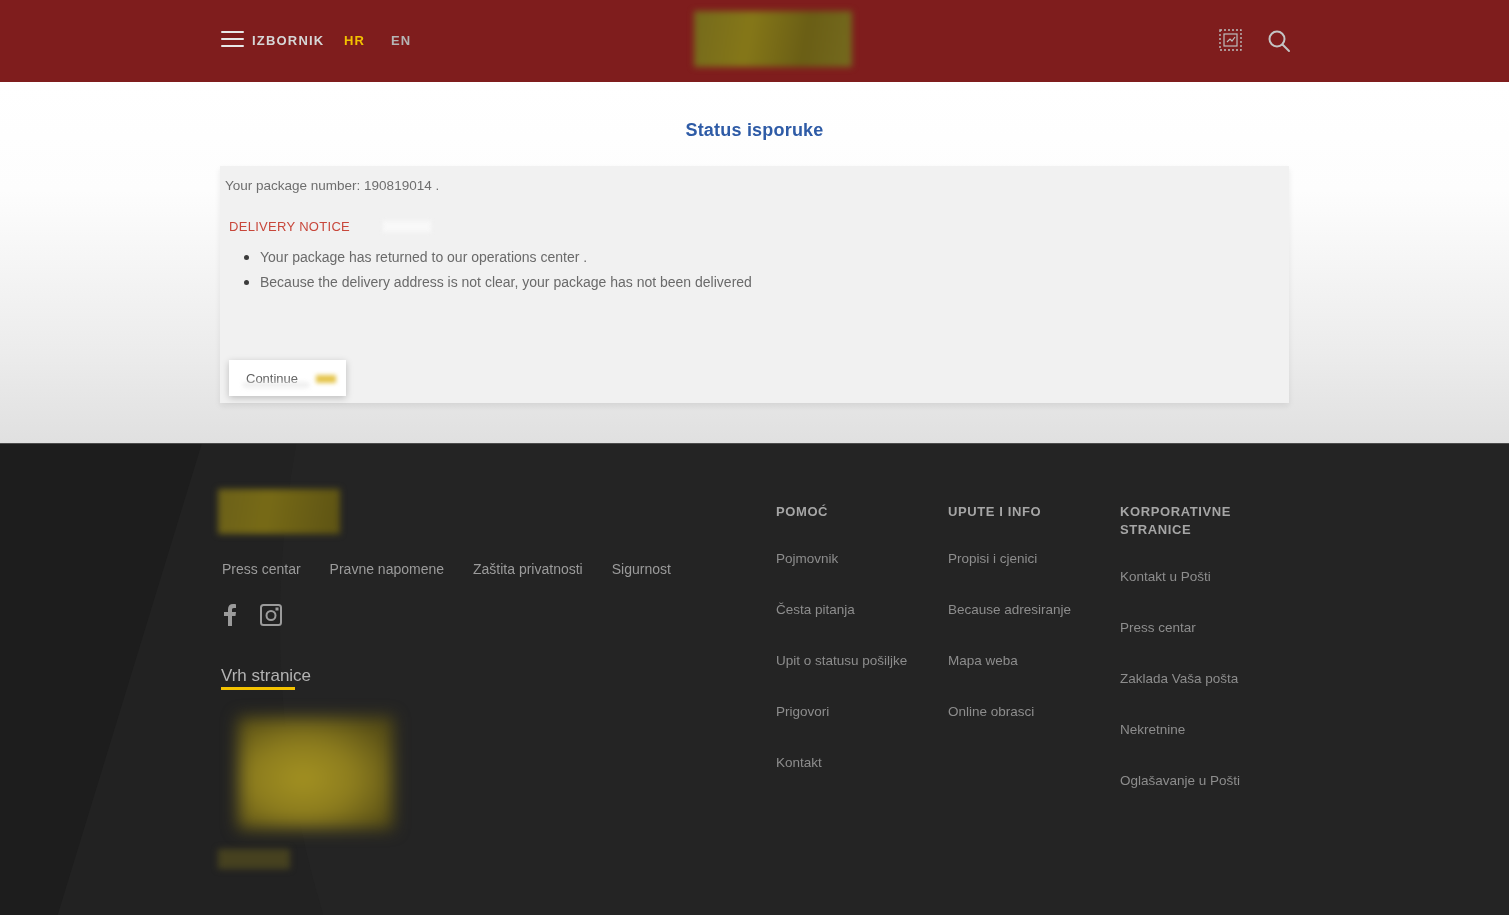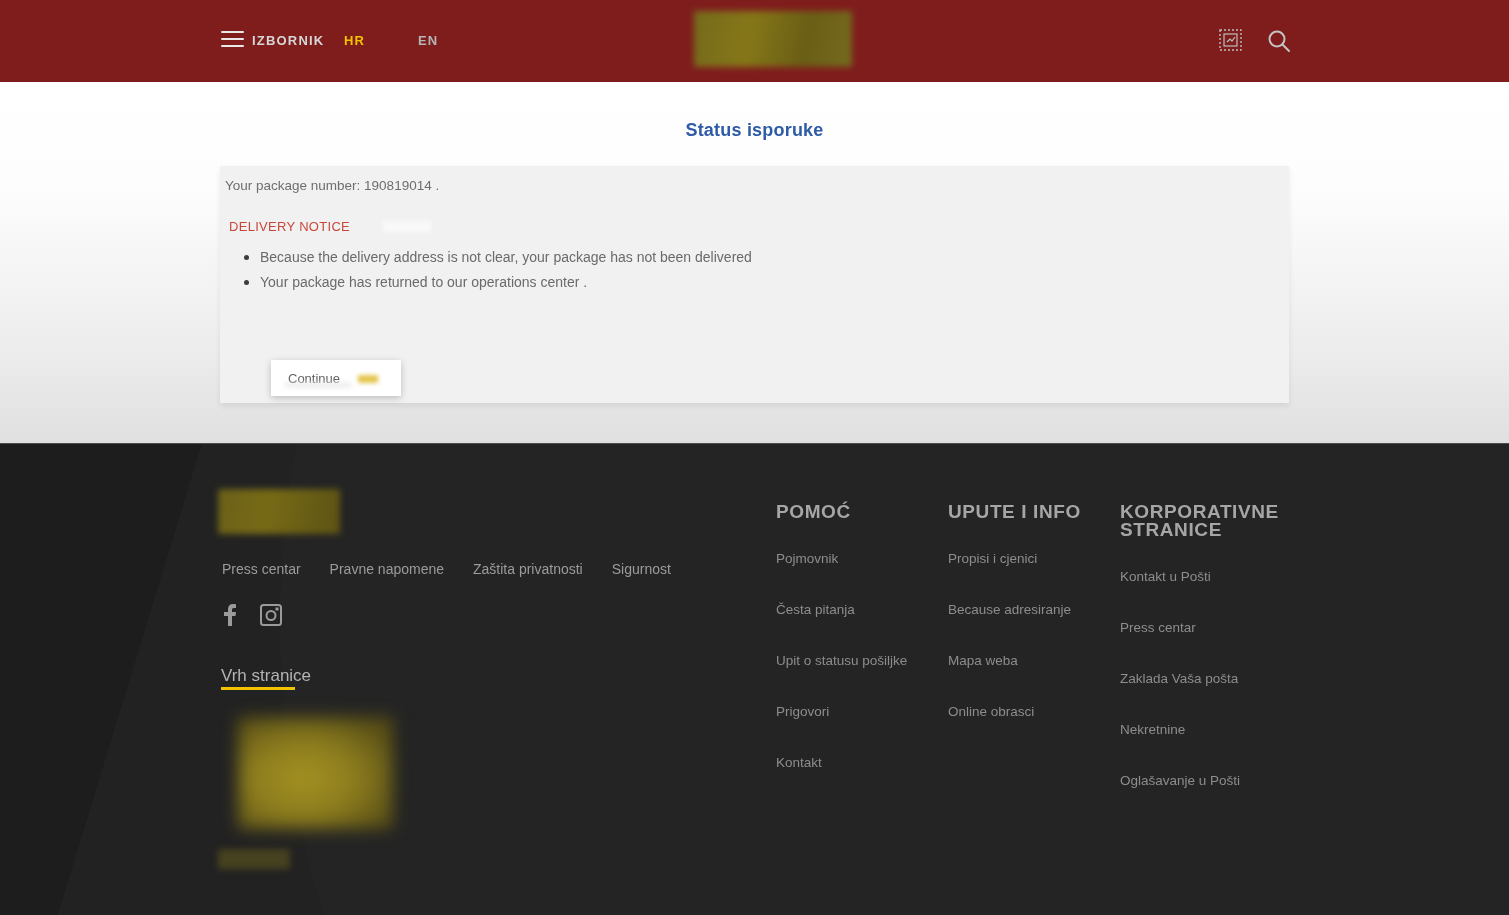--- a/index.html
+++ b/index.html
@@ -12,21 +12,21 @@
     background:#7f1d1d; z-index:5;
   }
   .hamburger { position:absolute; left:221px; top:31px; width:23px; height:18px; cursor:pointer; }
   .hamburger span { display:block; height:2px; background:#e8e8e8; border-radius:1px; margin-bottom:5px; }
   .menu-label {
     position:absolute; left:252px; top:33px; color:#d6d6d6; font-size:13px;
     font-weight:bold; letter-spacing:1.2px; cursor:pointer;
   }
   .lang { position:absolute; top:33px; font-size:13px; font-weight:bold; letter-spacing:1px; cursor:pointer; }
   .lang-hr { left:344px; color:#f3c200; }
-  .lang-en { left:391px; color:#b5b5b5;margin-left:27px; }
+  .lang-en { left:391px; color:#b5b5b5; }
   .header-logo {
     position:absolute; left:694px; top:11px; width:158px; height:56px;
     background:linear-gradient(100deg,#756a1c 0%,#857718 35%,#6a5e15 70%,#756a1e 100%);
     filter:blur(3px);
   }
   .header-icon { position:absolute; top:28px; cursor:pointer; }
   .stamp-icon { left:1218px; }
   .search-icon { left:1266px; }
 
   
@@ -56,23 +56,23 @@
   }
   .bullet-list li::before {
     content:""; position:absolute; left:0; top:5px; width:5px; height:5px;
     border-radius:50%; background:#3c3c3c;
   }
   .date-smudge {
     display:inline-block; width:98px; height:12px; margin-left:10px; vertical-align:middle;
     background:#e2e2e2; filter:blur(2px); opacity:.8;
   }
   .continue-btn {
-    position:absolute; left:9px; top:194px; width:130px; height:36px;
+    position:absolute; left:9px; top:194px; width:117px; height:36px;
     background:#ffffff; border:none; box-shadow:0 2px 7px rgba(0,0,0,0.22);
-    cursor:pointer; text-align:left; padding-left:17px;margin-left:42px;
+    cursor:pointer; text-align:left; padding-left:17px;
   }
   .continue-label { font-size:13px; color:#5f5f5f; }
   .btn-arrow-smudge {
     display:inline-block; width:20px; height:8px; margin-left:18px; vertical-align:middle;
     background:#e5c54d; filter:blur(2px);
   }
   .btn-under-smudge {
     position:absolute; left:14px; top:22px; width:66px; height:6px;
     background:#e9e9e9; filter:blur(2px); opacity:.7;
   }
@@ -112,21 +112,21 @@
   }
   .footer-small-img {
     position:absolute; left:218px; top:405px; width:72px; height:20px;
     background:#46411f; filter:blur(3px);
   }
   .footer-col { position:absolute; top:59px; }
   .col-pomoc { left:776px; width:150px; }
   .col-upute { left:948px; width:160px; }
   .col-korp  { left:1120px; width:132px; }
   .footer-col h4 {
-    color:#a6a6a6; font-size:19px; font-weight:bold; letter-spacing:.6px;
+    color:#a6a6a6; font-size:13px; font-weight:bold; letter-spacing:.6px;
     line-height:18px; margin-bottom:13px;
   }
   .footer-col a {
     display:block; color:#8d8d8d; font-size:13.5px; text-decoration:none;
     line-height:27px; cursor:pointer; white-space:nowrap;margin-top:24px;
   }
 
   svg { display:block; }
 </style>
 </head>
@@ -164,24 +164,24 @@
   <div class="notice-card">
     <div class="package-line">Your package number: 190819014 .</div>
 
     <div class="notice-row">
       <span class="notice-label">DELIVERY NOTICE</span>
       <span class="notice-smudge"></span>
     </div>
 
     <ul class="bullet-list">
       <li>
-        <span>Because the delivery address is not clear, your package has not been delivered</span>
+        <span>Your package has returned to our operations center .</span>
       </li>
       <li>
-        <span>Your package has returned to our operations center .</span>
+        <span>Because the delivery address is not clear, your package has not been delivered</span>
       </li>
     </ul>
 
     <button class="continue-btn">
       <span class="continue-label">Continue</span><span class="btn-arrow-smudge"></span>
       <span class="btn-under-smudge"></span>
     </button>
   </div>
 </div>
 

